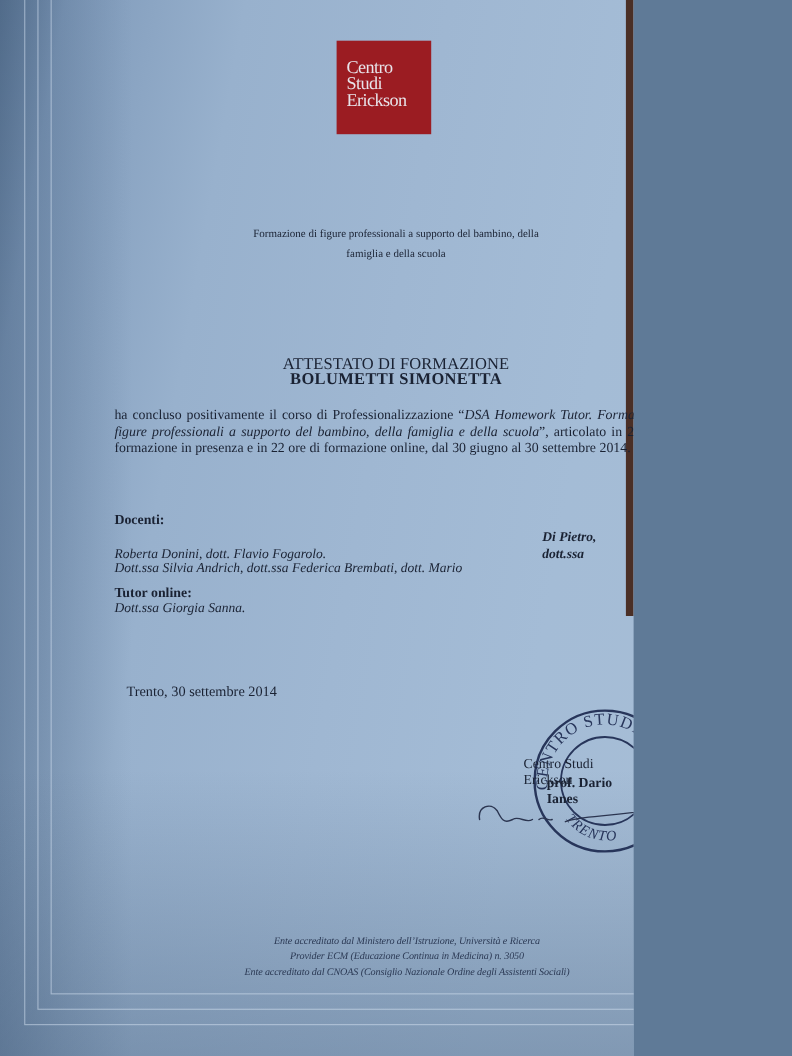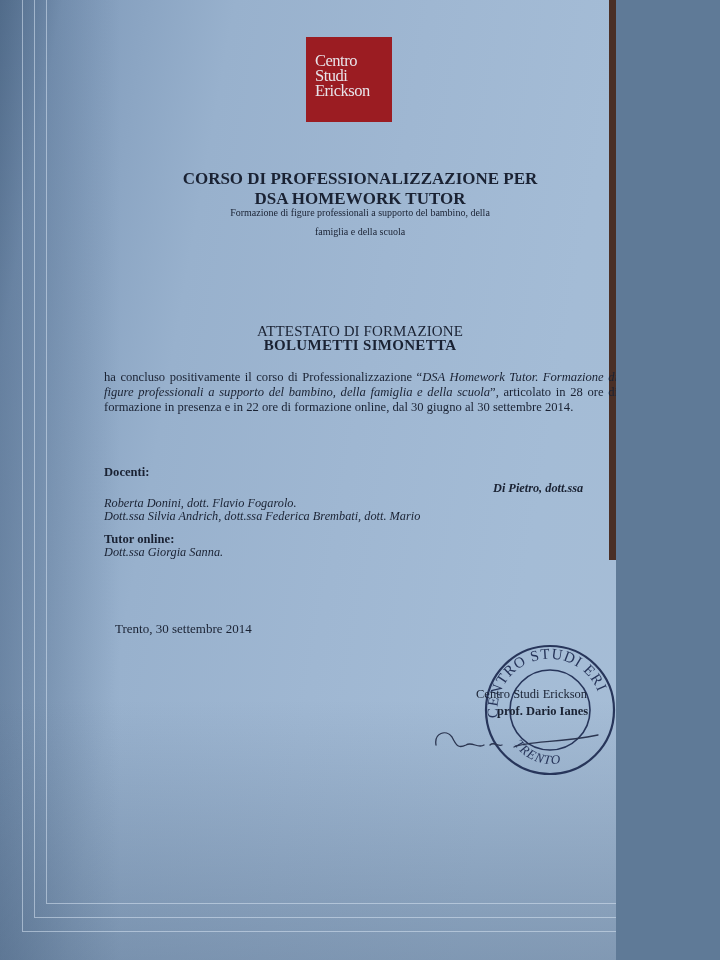--- a/index.html
+++ b/index.html
@@ -6,21 +6,20 @@
       margin: 0; padding: 0;
       width: 720px; height: 960px;
       overflow: hidden;
       background: #5f7a97;
     }
     .photo {
       position: relative;
       width: 576px; height: 960px;
       background: linear-gradient(100deg, #5f7a99 0%, #7f9aba 8%, #98b1cd 30%, #9fb7d2 55%, #a4bcd6 80%, #a6bdd6 100%);
       overflow: hidden;
-      padding-left: 40px;
     }
     .shade-bottom {
       position: absolute; left: 0; right: 0; bottom: 0; height: 260px;
       background: linear-gradient(to bottom, rgba(60,85,115,0) 0%, rgba(60,85,115,0.35) 100%);
       pointer-events: none;
     }
     .shade-left {
       position: absolute; left: 0; top: 0; bottom: 0; width: 120px;
       background: linear-gradient(to right, rgba(55,80,110,0.35), rgba(55,80,110,0));
       pointer-events: none;
@@ -97,24 +96,20 @@
   <div class="frame-line" style="left:46px; top:-2px; width:607px; height:904px;"></div>
 
   <div class="desk-edge"></div>
 
   <div class="logo">
     <span class="logo-line">Centro</span>
     <span class="logo-line">Studi</span>
     <span class="logo-line">Erickson</span>
   </div>
 
-  <div class="text center title1">
-    <div>CORSO DI PROFESSIONALIZZAZIONE PER</div>
-    <div>DSA HOMEWORK TUTOR</div>
-  </div>
   <div class="text center title3" style="top:203px;">
     <div>Formazione di figure professionali a supporto del bambino, della</div>
     <div>famiglia e della scuola</div>
   </div>
 
   <div class="text center attestato">ATTESTATO DI FORMAZIONE</div>
   <div class="text center name">BOLUMETTI SIMONETTA</div>
 
   <div class="text body-para"><span>ha concluso positivamente il corso di Professionalizzazione “</span><i>DSA Homework Tutor. Formazione di figure professionali a supporto del bambino, della famiglia e della scuola</i><span>”, articolato in 28 ore di formazione in presenza e in 22 ore di formazione online, dal 30 giugno al 30 settembre 2014.</span></div>
 
@@ -143,13 +138,18 @@
     </text>
   </svg>
 
   <div class="text sign-org">Centro Studi Erickson</div>
   <div class="text sign-name">prof. Dario Ianes</div>
 
   <svg class="signature" viewBox="0 0 180 40">
     <path d="M 8 30 C 6 18, 18 14, 24 22 C 28 30, 30 34, 38 30 C 44 26, 50 34, 56 30 M 62 30 C 66 26, 70 32, 74 30 M 86 32 C 100 26, 130 28, 170 20" fill="none" stroke="#2b3550" stroke-width="1.3" stroke-linecap="round"></path>
   </svg>
 
+  <div class="text footer">
+    <div>Ente accreditato dal Ministero dell’Istruzione, Università e Ricerca</div>
+    <div>Provider ECM (Educazione Continua in Medicina) n. 3050</div>
+    <div>Ente accreditato dal CNOAS (Consiglio Nazionale Ordine degli Assistenti Sociali)</div>
+  </div>
 </div>
 
 </body></html>

